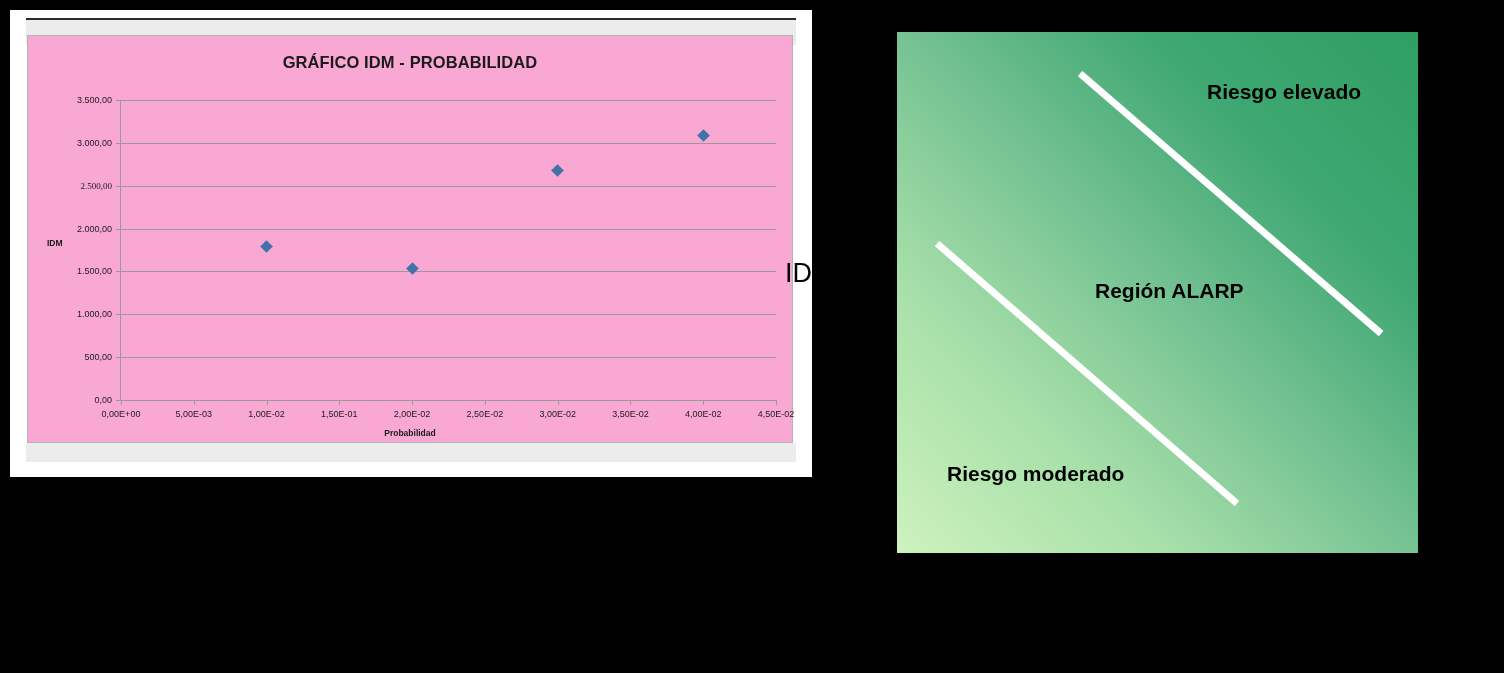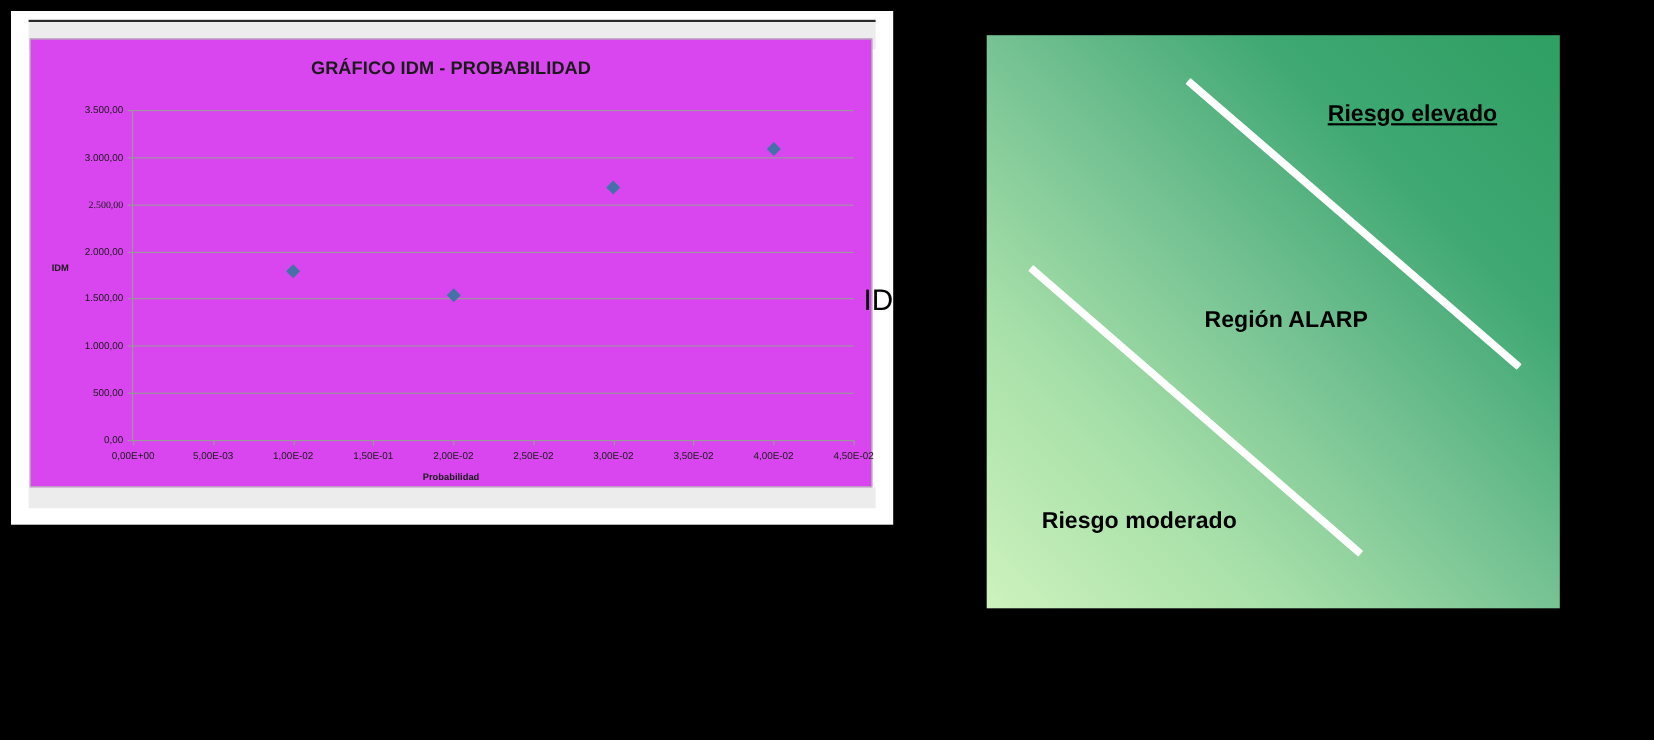--- a/index.html
+++ b/index.html
@@ -49,21 +49,21 @@
     height: 19px;
     background: #ececec;
   }
 
   #chart-frame {
     position: absolute;
     left: 17px;
     top: 25px;
     width: 766px;
     height: 408px;
-    background: #d946ef;
+    background: #f9a8d4;
     border: 1px solid #b3b3b3;
     box-sizing: border-box;
   }
 
   #chart-title {
     position: absolute;
     left: 0;
     top: 17px;
     width: 100%;
     text-align: center;
@@ -279,17 +279,17 @@
 
   <div id="idm-overflow-label">IDM</div>
 </div>
 
 <div id="alarp-diagram">
   <div id="alarp-lines-layer">
       <div class="alarp-line" style="left: 183px; top: 38px; width: 397.745px; background: rgb(255, 255, 255); transform: rotate(40.82deg);"></div>
       <div class="alarp-line" style="left: 40px; top: 208px; width: 396.989px; background: rgb(255, 255, 255); transform: rotate(40.9144deg);"></div>
     </div>
   <div id="alarp-labels-layer">
-      <div class="alarp-label" style="left: 310px; top: 60px; color: rgb(0, 0, 0); text-decoration: underline;">Riesgo elevado</div>
+      <div class="alarp-label" style="left: 310px; top: 48px; color: rgb(0, 0, 0);">Riesgo elevado</div>
       <div class="alarp-label" style="left: 198px; top: 247px; color: rgb(0, 0, 0);">Región ALARP</div>
       <div class="alarp-label" style="left: 50px; top: 430px; color: rgb(0, 0, 0);">Riesgo moderado</div>
     </div>
 </div>
 
 </body></html>

